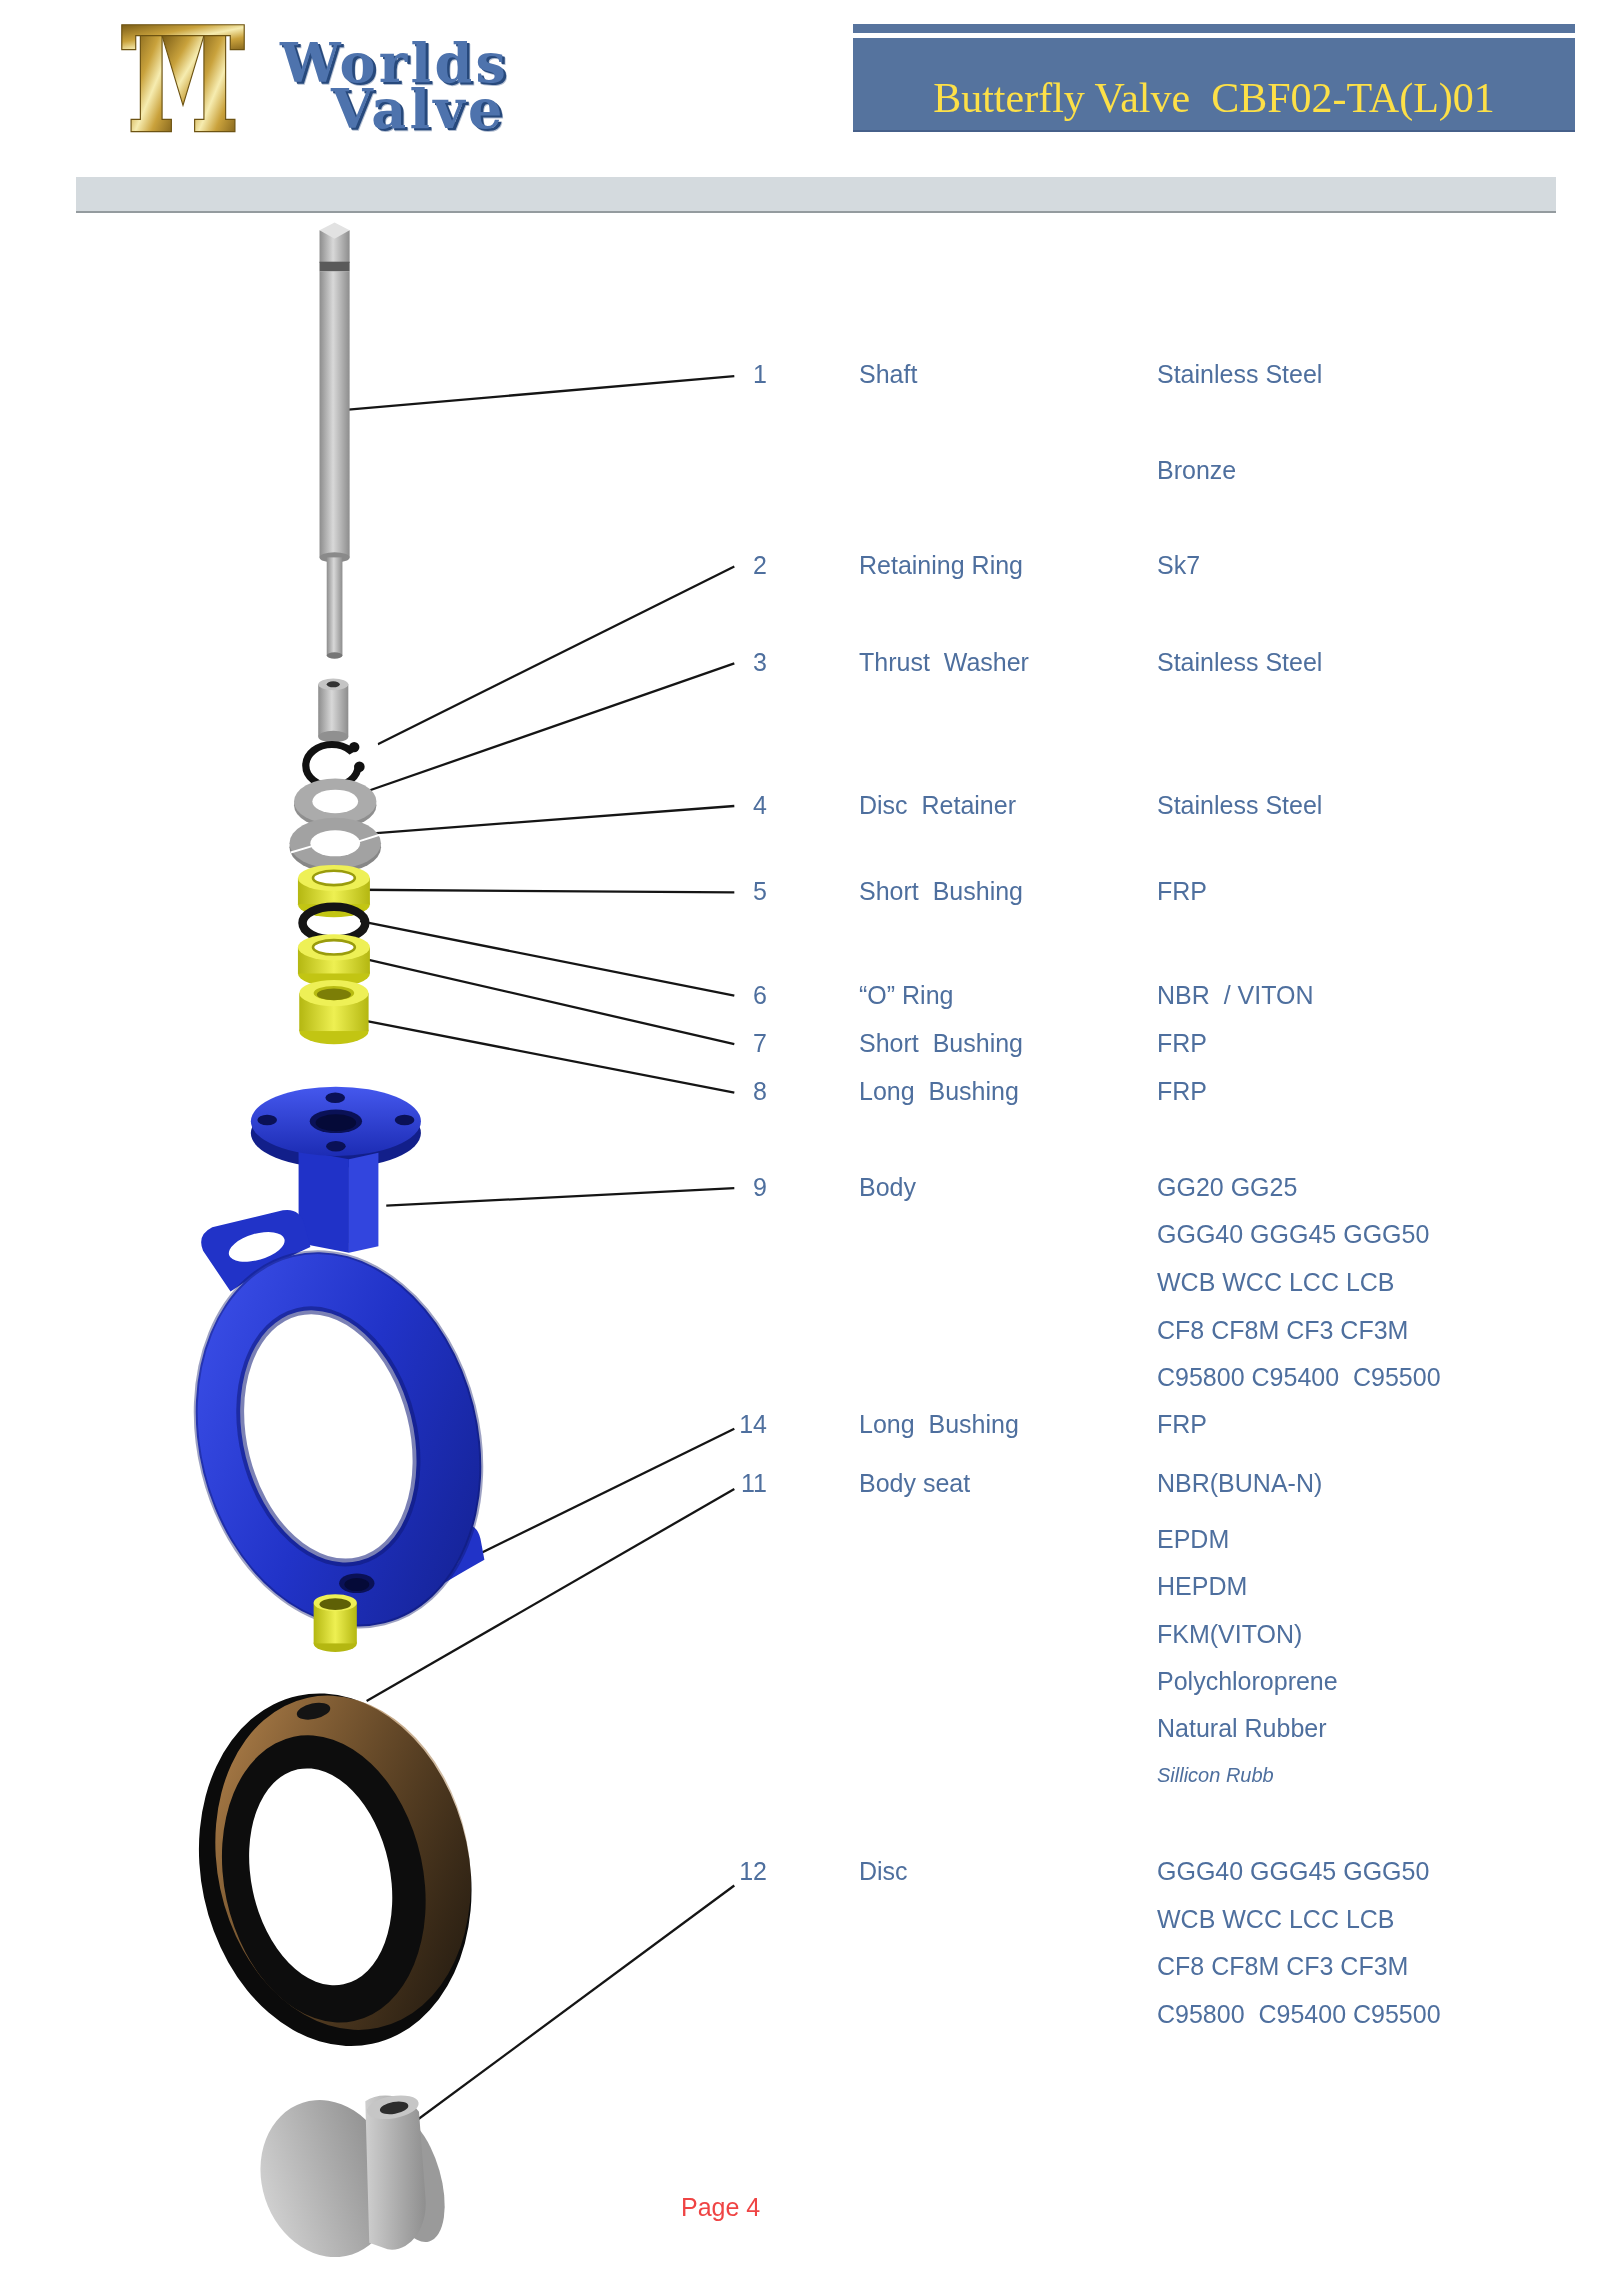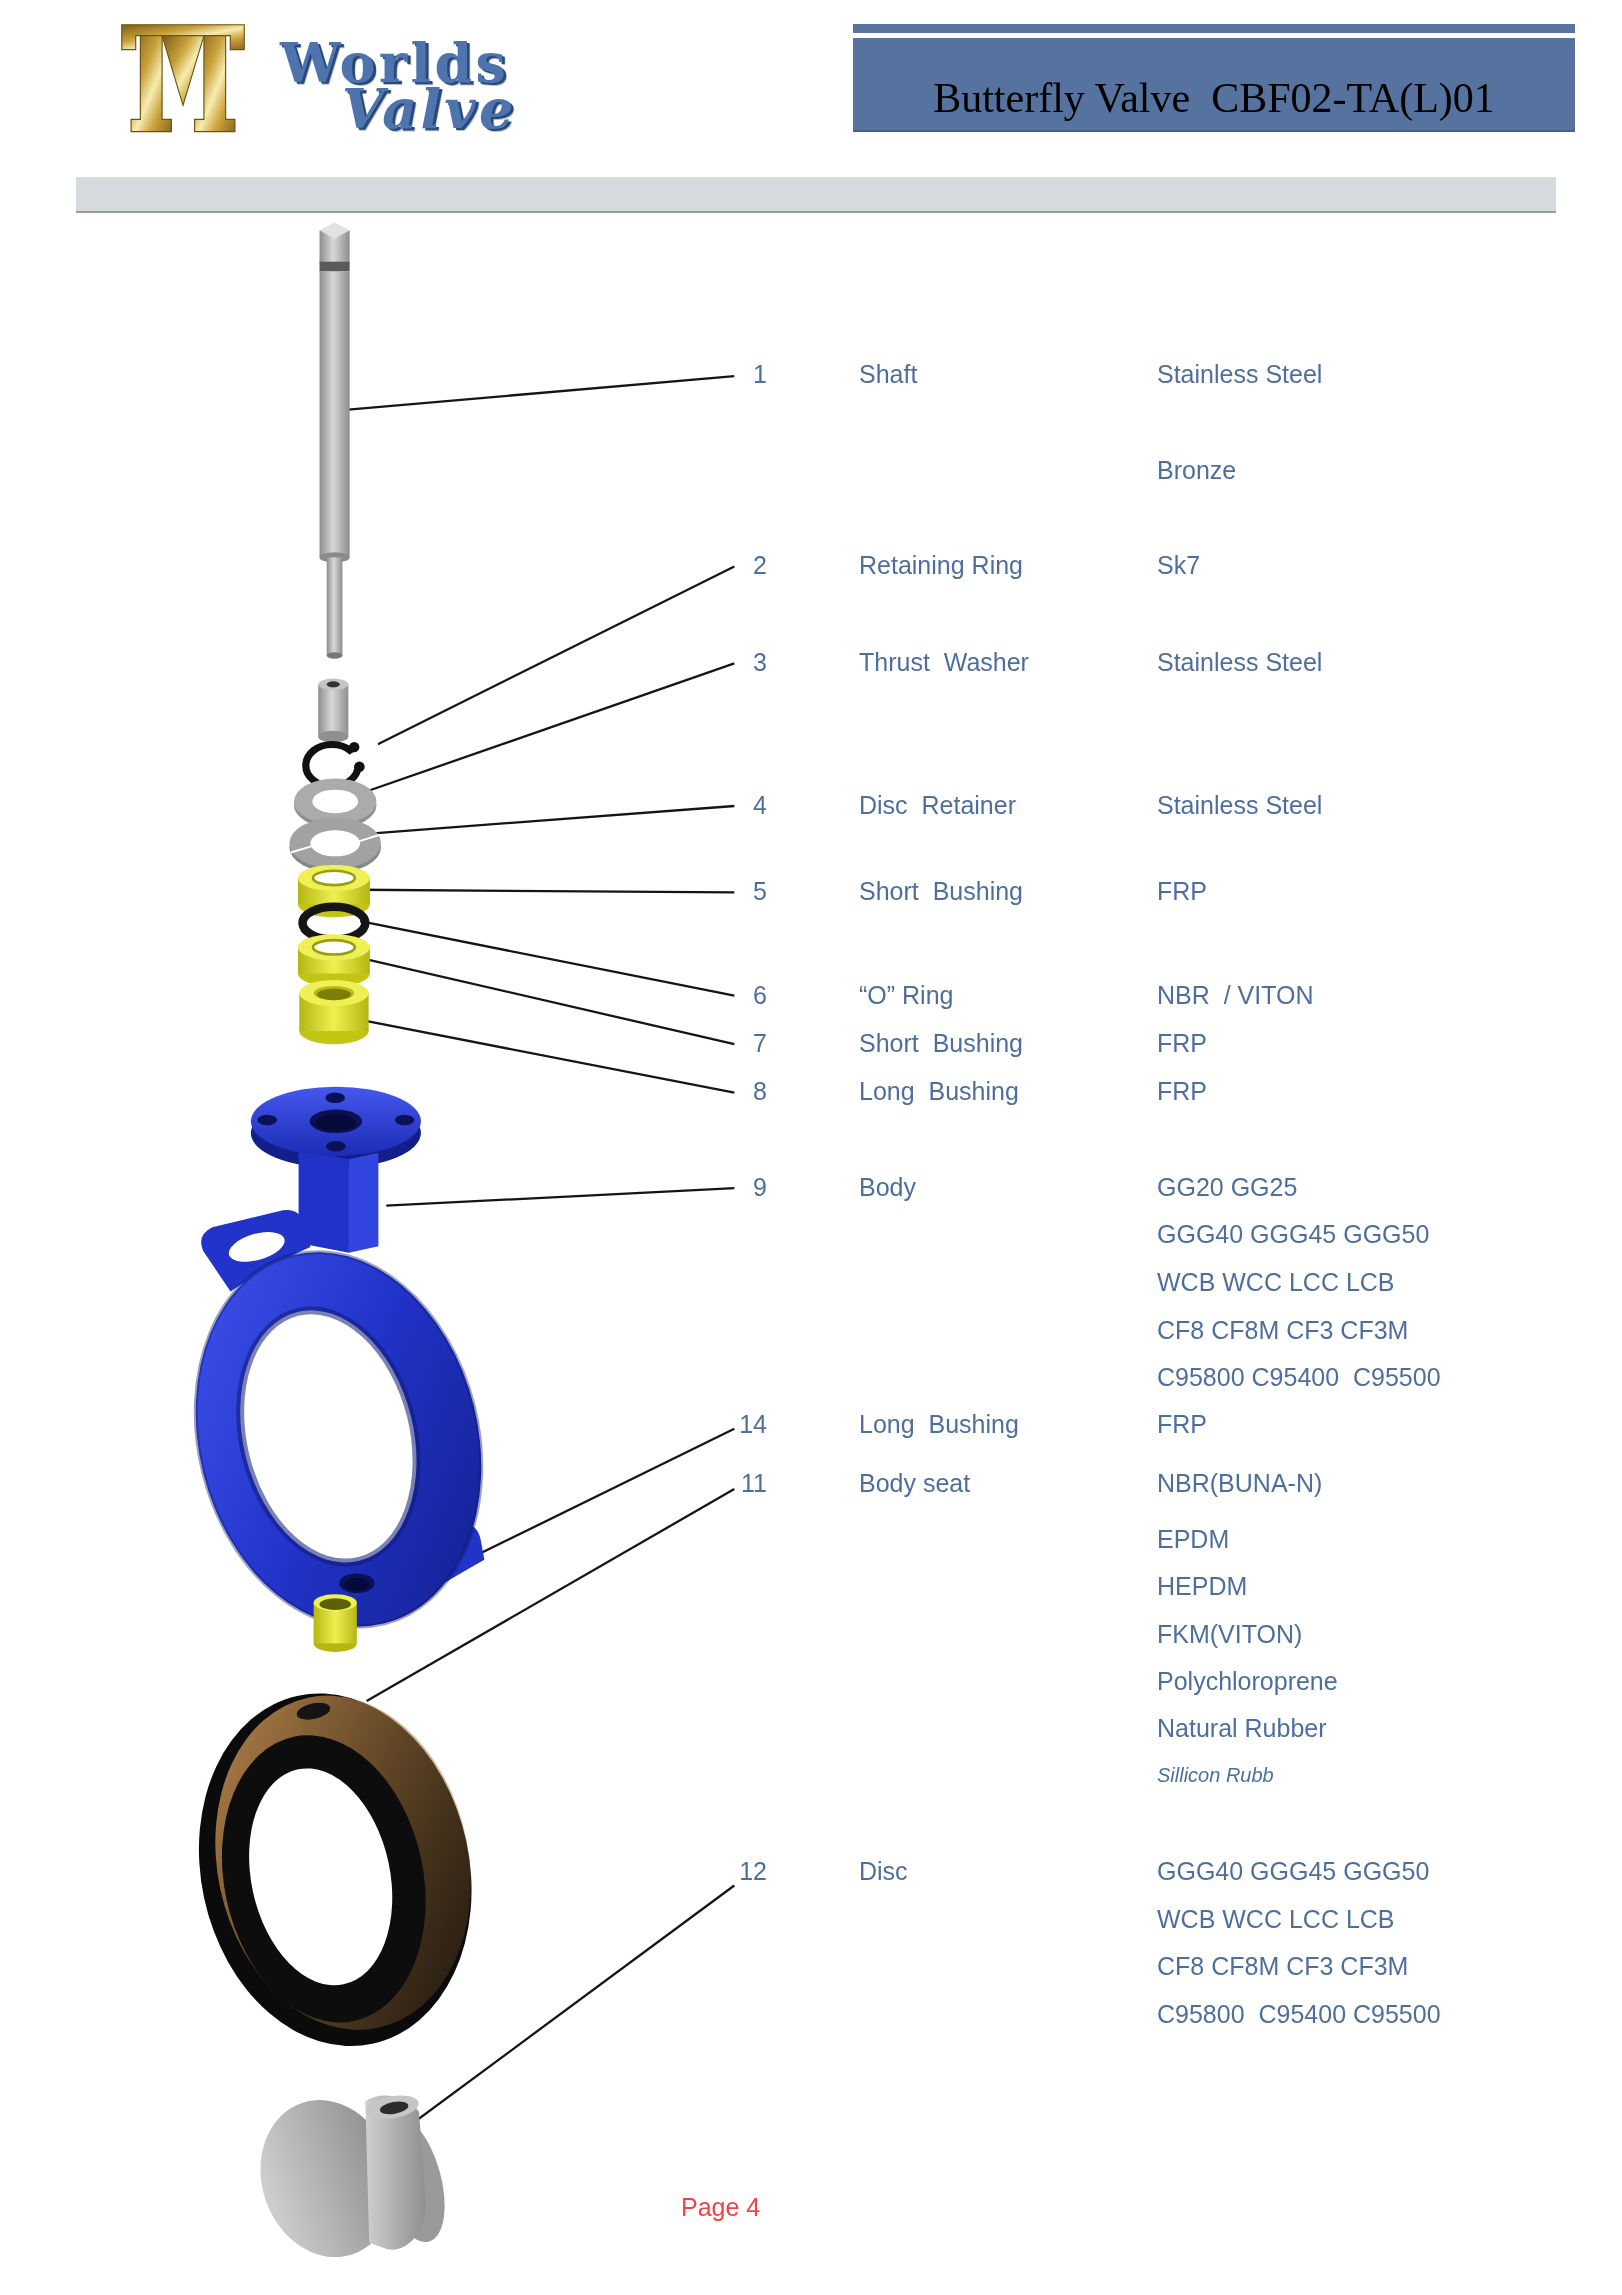--- a/index.html
+++ b/index.html
@@ -17,35 +17,35 @@
     position:absolute;
     font-family:"DejaVu Serif", serif;
     font-weight:bold;
     font-size:54px;
     letter-spacing:3.3px;
     color:#4e73ad;
     text-shadow:2.6px 2px 0 #27497c, 3.3px 3.3px 0 rgba(39,73,124,.35);
     white-space:pre;
   }
   #logo-word1{left:280px;top:17px;margin-top:14px;}
-  #logo-word2{left:342px;top:77px;font-style:italic;}
+  #logo-word2{left:331px;top:77px;}
 
   #title-thinbar{
     position:absolute;left:853px;top:23.6px;width:722px;height:9.8px;
     background:#57749e;
   }
   #title-box{
     position:absolute;left:853px;top:38px;width:722px;height:92px;
     background:#55739e;
     display:flex;align-items:center;justify-content:center;
     border-bottom:2px solid #46608a;
   }
   #title-box .t{
     font-family:"Liberation Serif", serif;
-    font-size:42px;color:#000000;white-space:pre;margin-top:28px;
+    font-size:42px;color:#fde047;white-space:pre;margin-top:28px;
   }
   #section-bar{
     position:absolute;left:76px;top:134px;width:1480px;height:43px;
     background:#57749e;
     display:flex;align-items:center;
     padding-left:9.2px;box-sizing:border-box;
   }
   #section-bar .en{
     font-size:35px;color:#ffffff;white-space:pre;
   }

